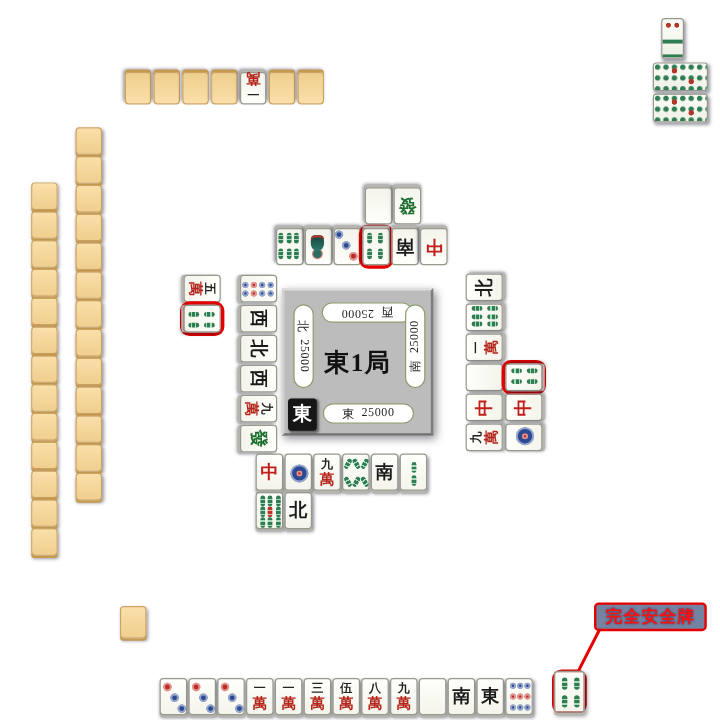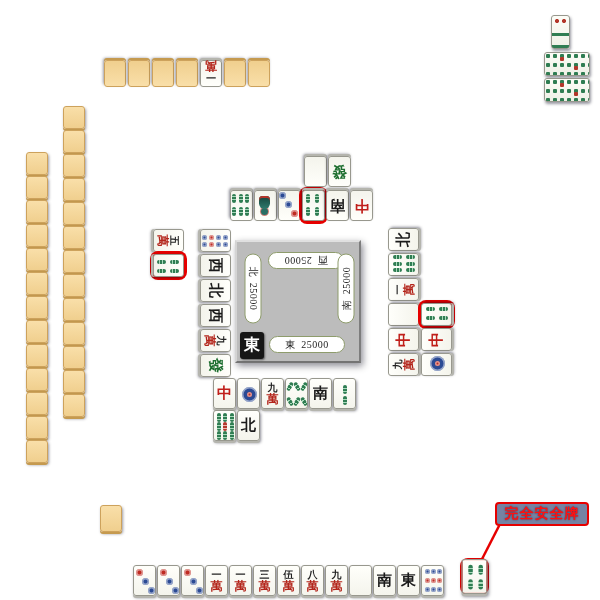--- a/index.html
+++ b/index.html
@@ -489,20 +489,21 @@
       </div>
     </div>
     <div class="tb">
       <div class="tile">
         <span class="hch" style="color: rgb(26, 26, 26);">北</span>
       </div>
     </div>
   </div>
 
 <div id="board">
+  <div id="round">東1局</div>
   <div id="pill-top" class="pill">
     <span>西</span>
     <span class="sp">25000</span>
   </div>
   <div id="pill-left" class="pill">
     <span>北</span>
     <span class="sp">25000</span>
   </div>
   <div id="pill-right" class="pill">
     <span>南</span>

